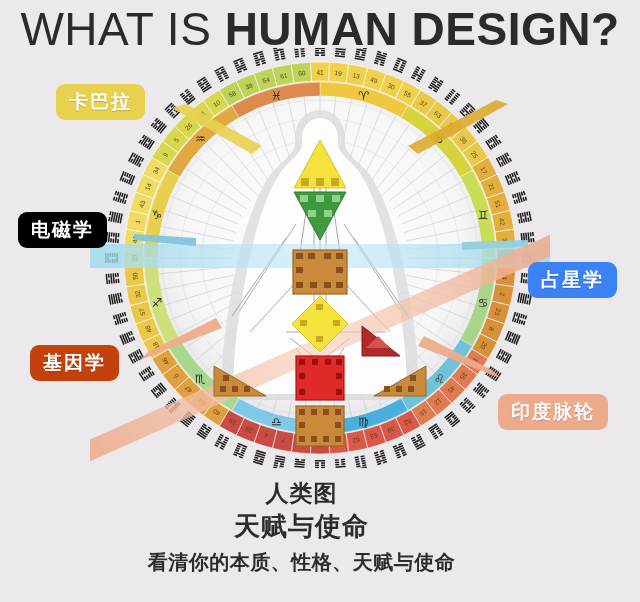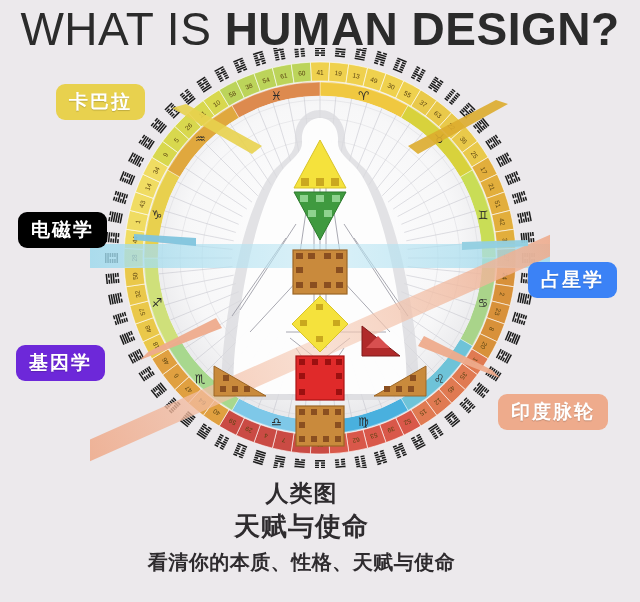--- a/index.html
+++ b/index.html
@@ -41,21 +41,21 @@
     line-height:1;
     padding:8px 13px 9px 13px;
     white-space:nowrap;
     text-shadow:0 1px 1px rgba(0,0,0,.18);
     box-sizing:border-box;
   }
   .lbl-kabbalah{left:56px;top:84px;background:#e8d14e;}
   .lbl-iching{left:505px;top:85px;background:#ddac2d;}
   .lbl-em{left:18px;top:212px;background:#000000;}
   .lbl-astro{left:528px;top:218px;background:#3b82f6;margin-top:44px;}
-  .lbl-gene{left:16px;top:345px;background:#6d28d9;}
+  .lbl-gene{left:30px;top:345px;background:#c2410c;}
   .lbl-chakra{left:498px;top:362px;background:#eeab8c;margin-top:32px;}
 
   
   #caption{
     position:absolute;left:0;top:478px;width:603px;text-align:center;
     color:#2e2b2e;
   }
   #caption .c1{font-size:23px;font-weight:700;line-height:30px;letter-spacing:1px;}
   #caption .c2{font-size:26px;font-weight:700;line-height:36px;letter-spacing:1px;}
   #caption .c3{font-size:20px;font-weight:700;line-height:36px;letter-spacing:0.5px;}

